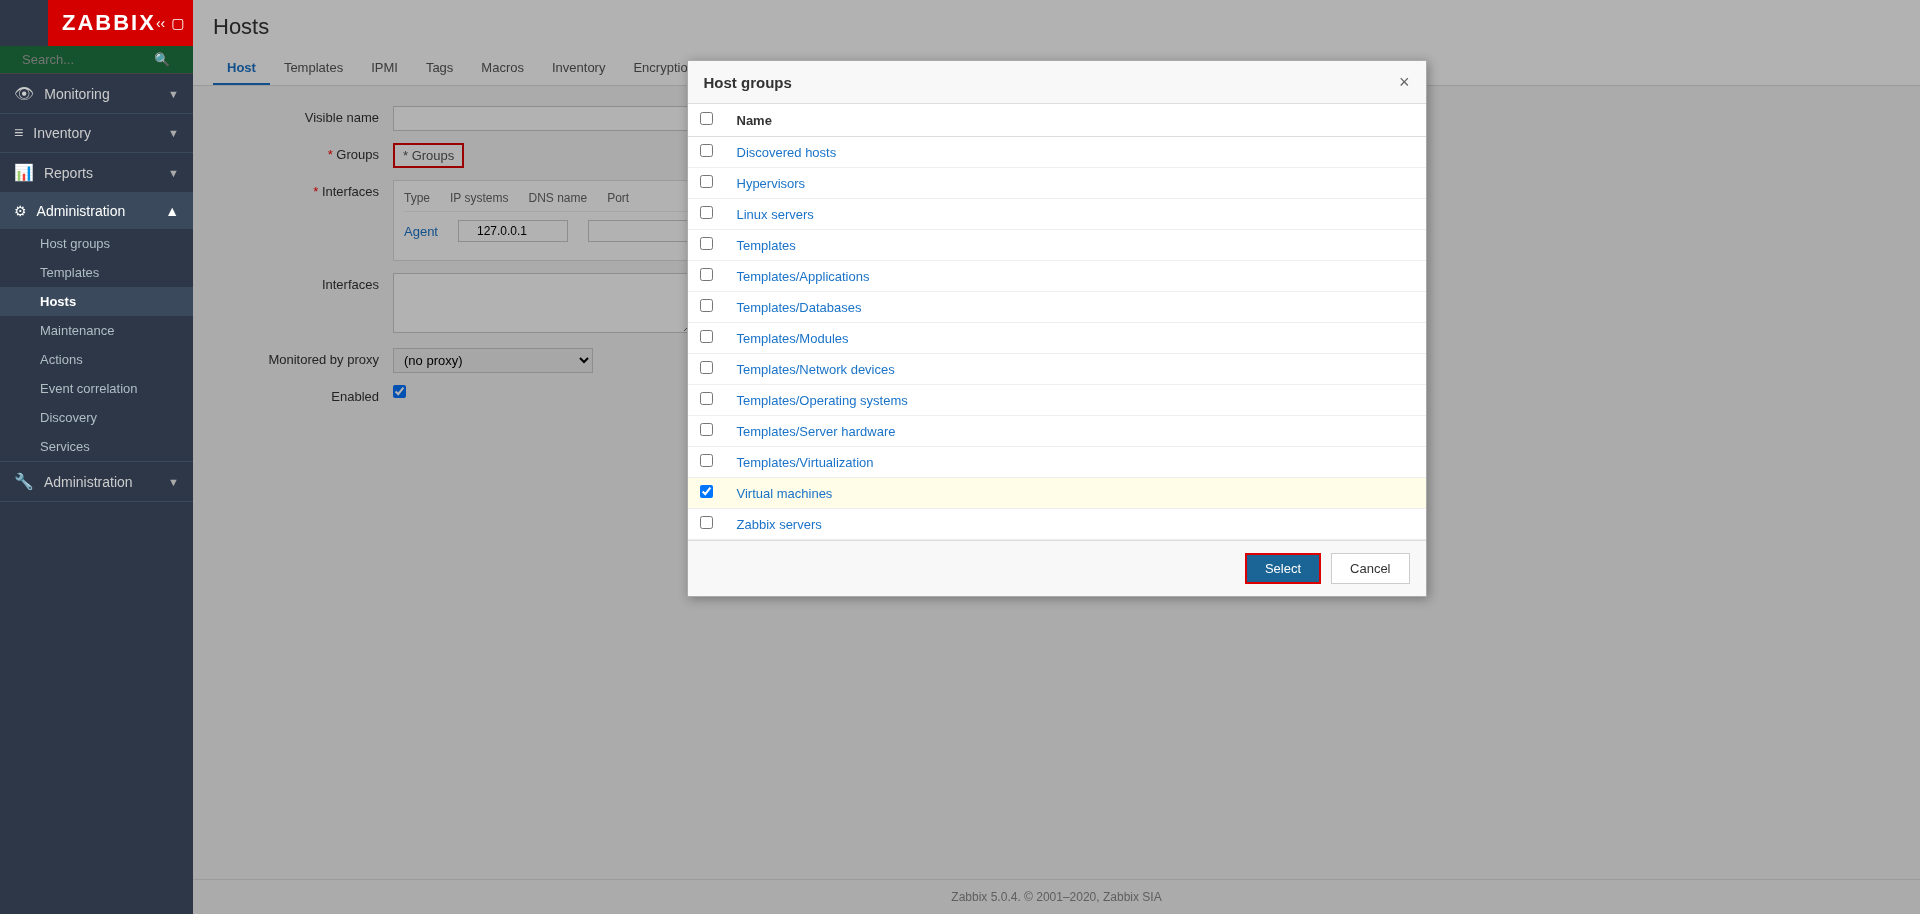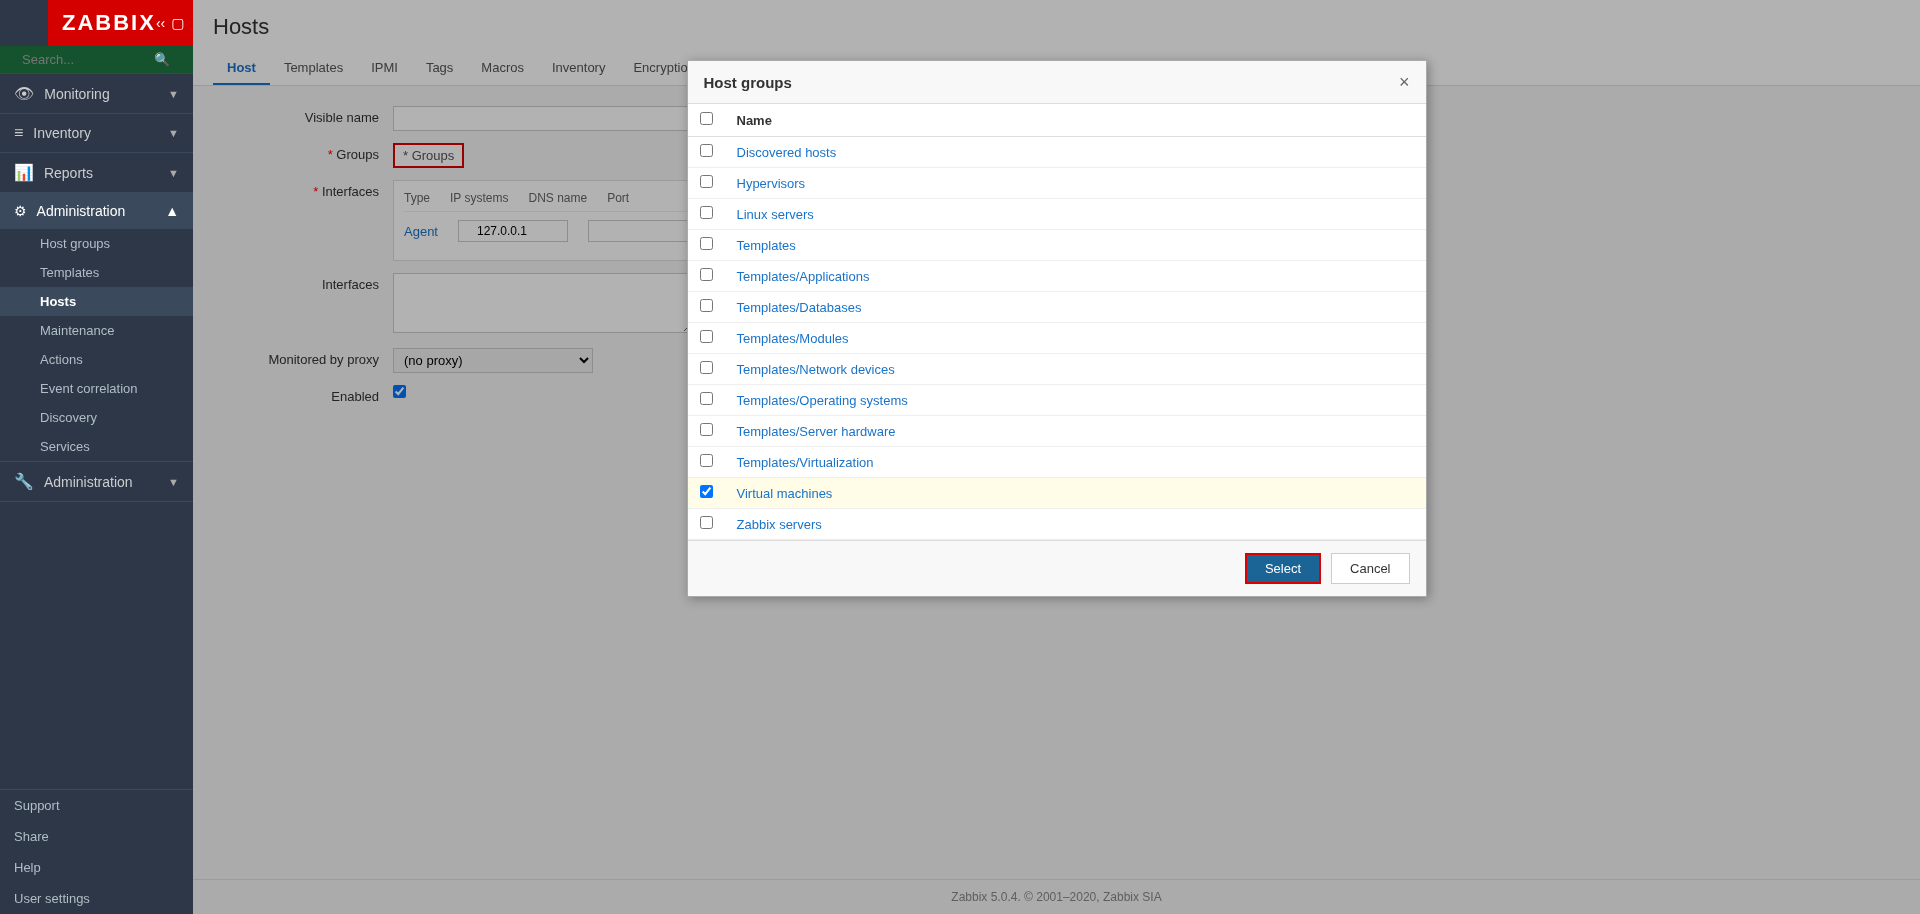--- a/index.html
+++ b/index.html
@@ -376,26 +376,20 @@
   <div class="nav-section">
     <div class="nav-item-main">
       <div class="nav-left">
         <span class="nav-icon">🔧</span>
         <span>Administration</span>
       </div>
       <span class="chevron">▼</span>
     </div>
   </div>
 
-  <div class="sidebar-bottom">
-    <div class="nav-sub-item">Support</div>
-    <div class="nav-sub-item">Share</div>
-    <div class="nav-sub-item">Help</div>
-    <div class="nav-sub-item">User settings</div>
-  </div>
 </div>
 
 <div id="main">
   <div id="page-header">
     <h1 id="page-title">Hosts</h1>
     <div class="tabs">
       <div class="tab active">Host</div>
       <div class="tab">Templates</div>
       <div class="tab">IPMI</div>
       <div class="tab">Tags</div>

